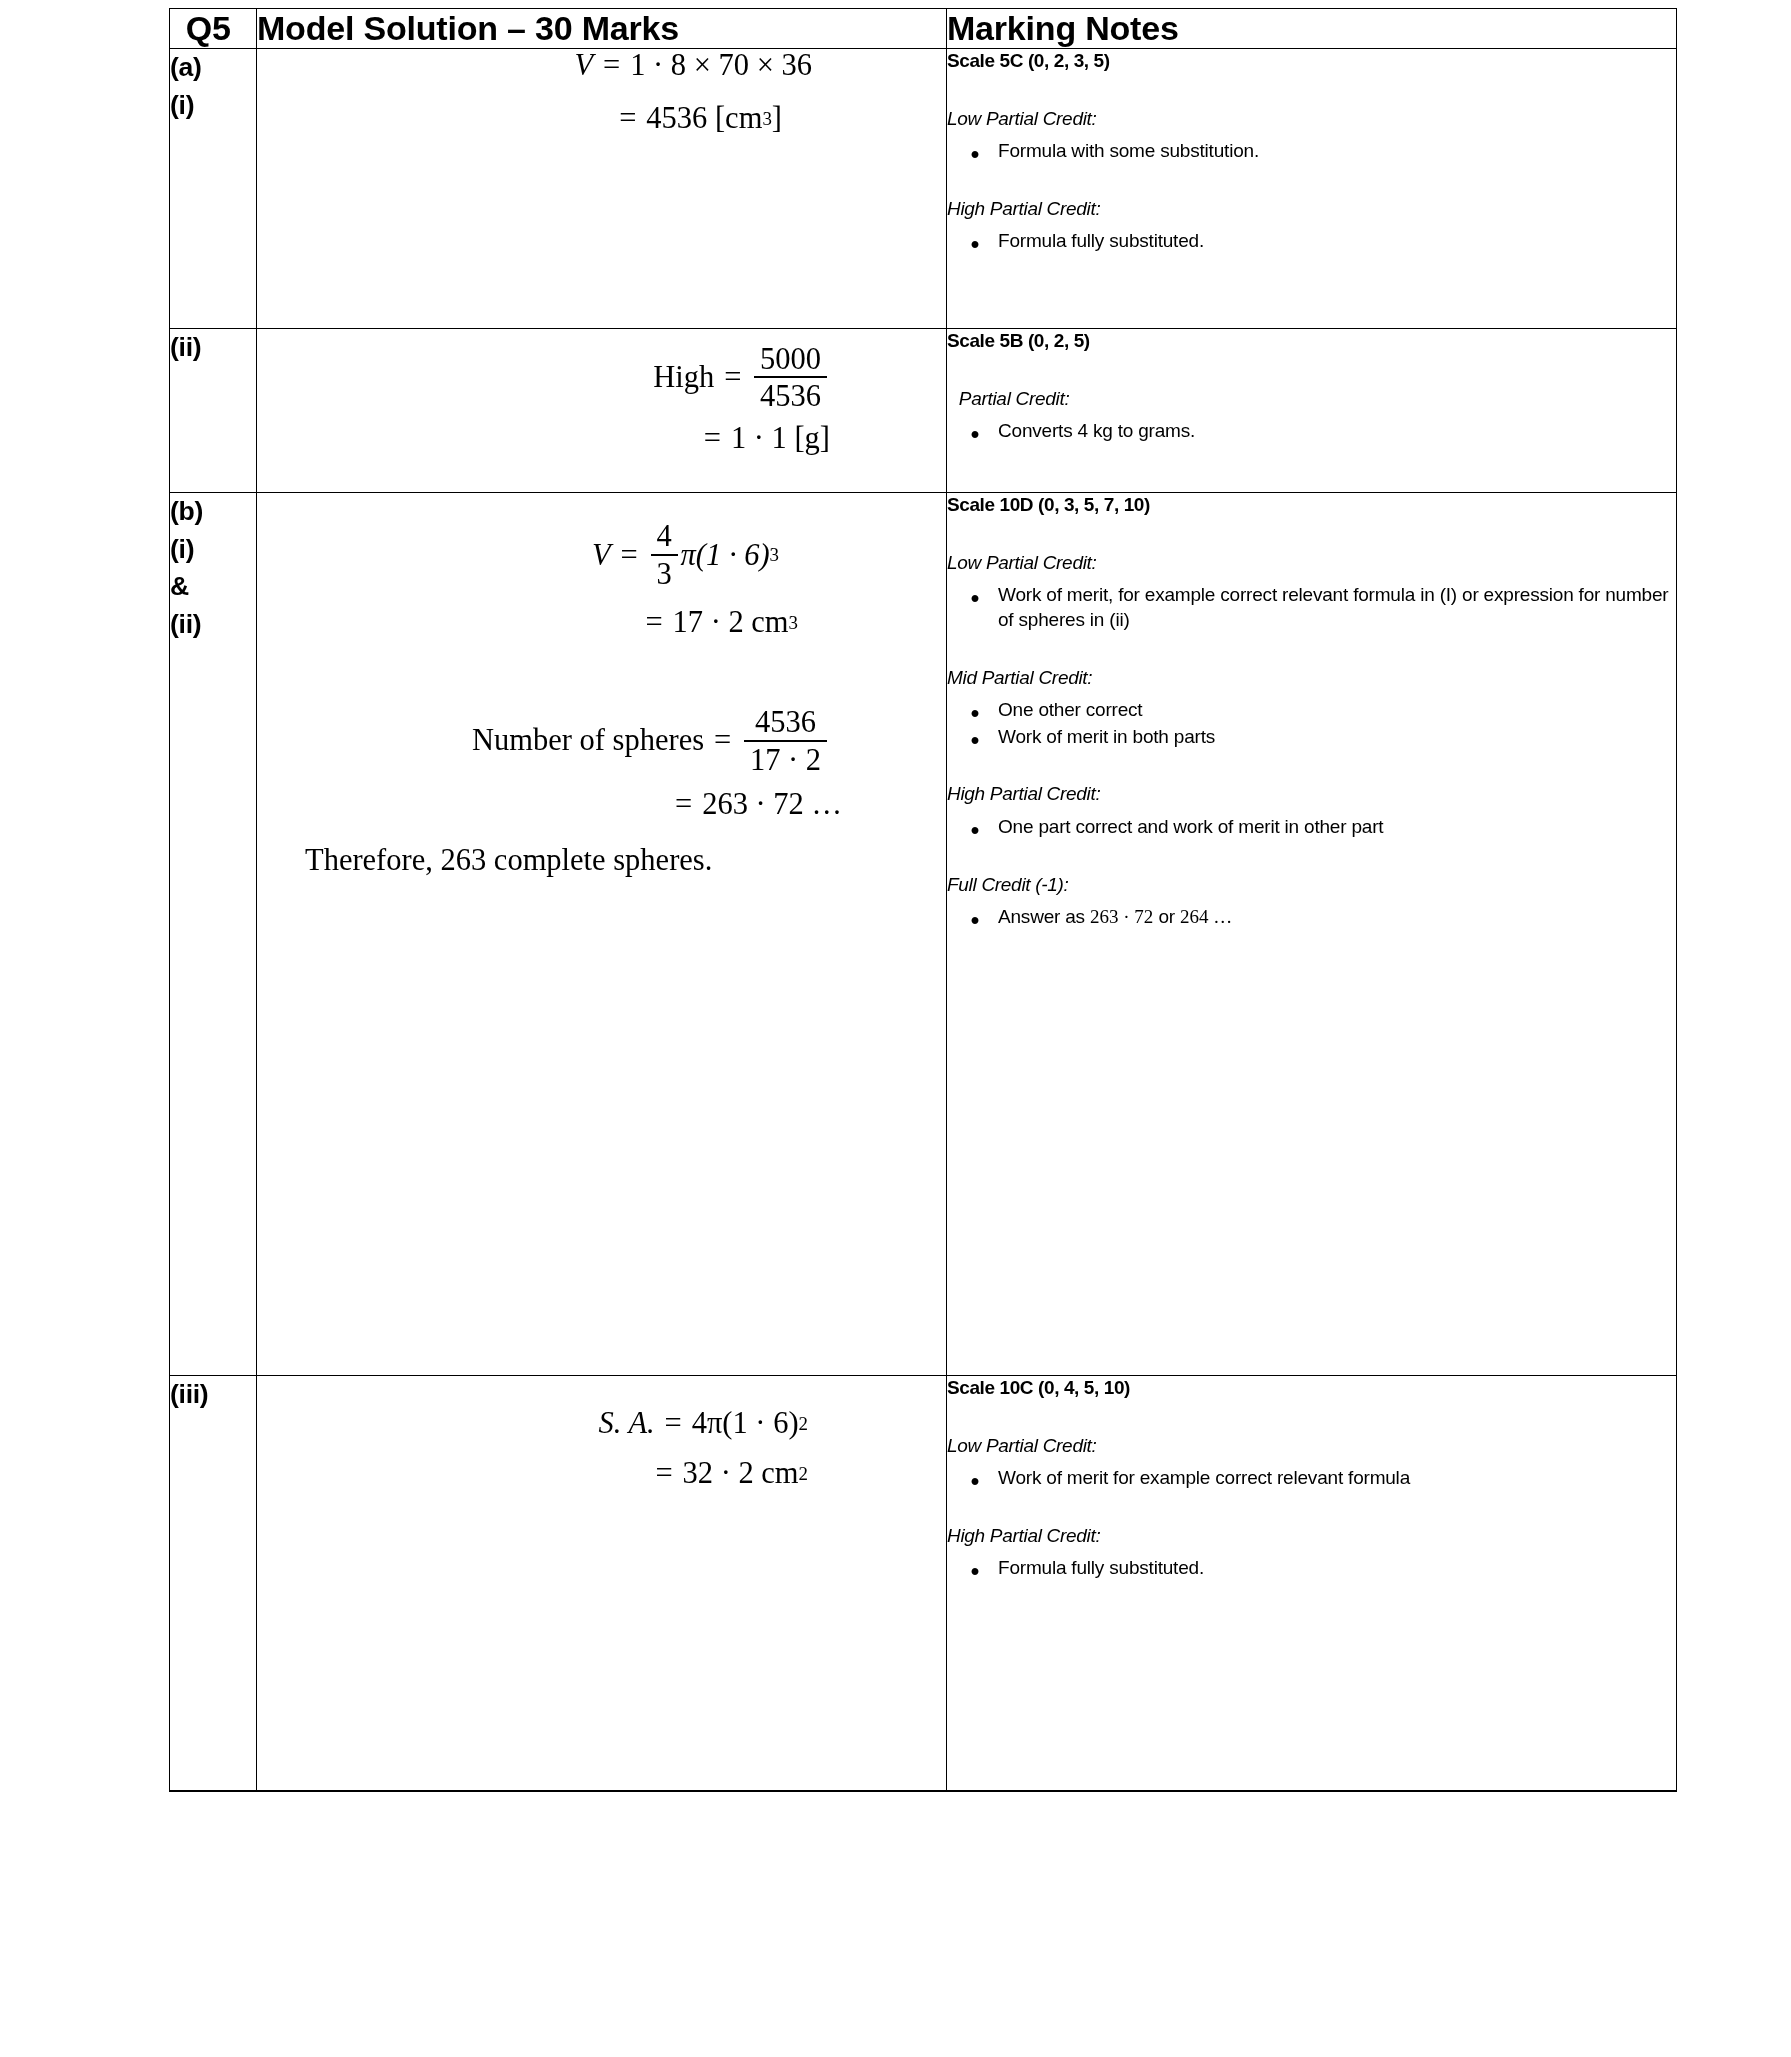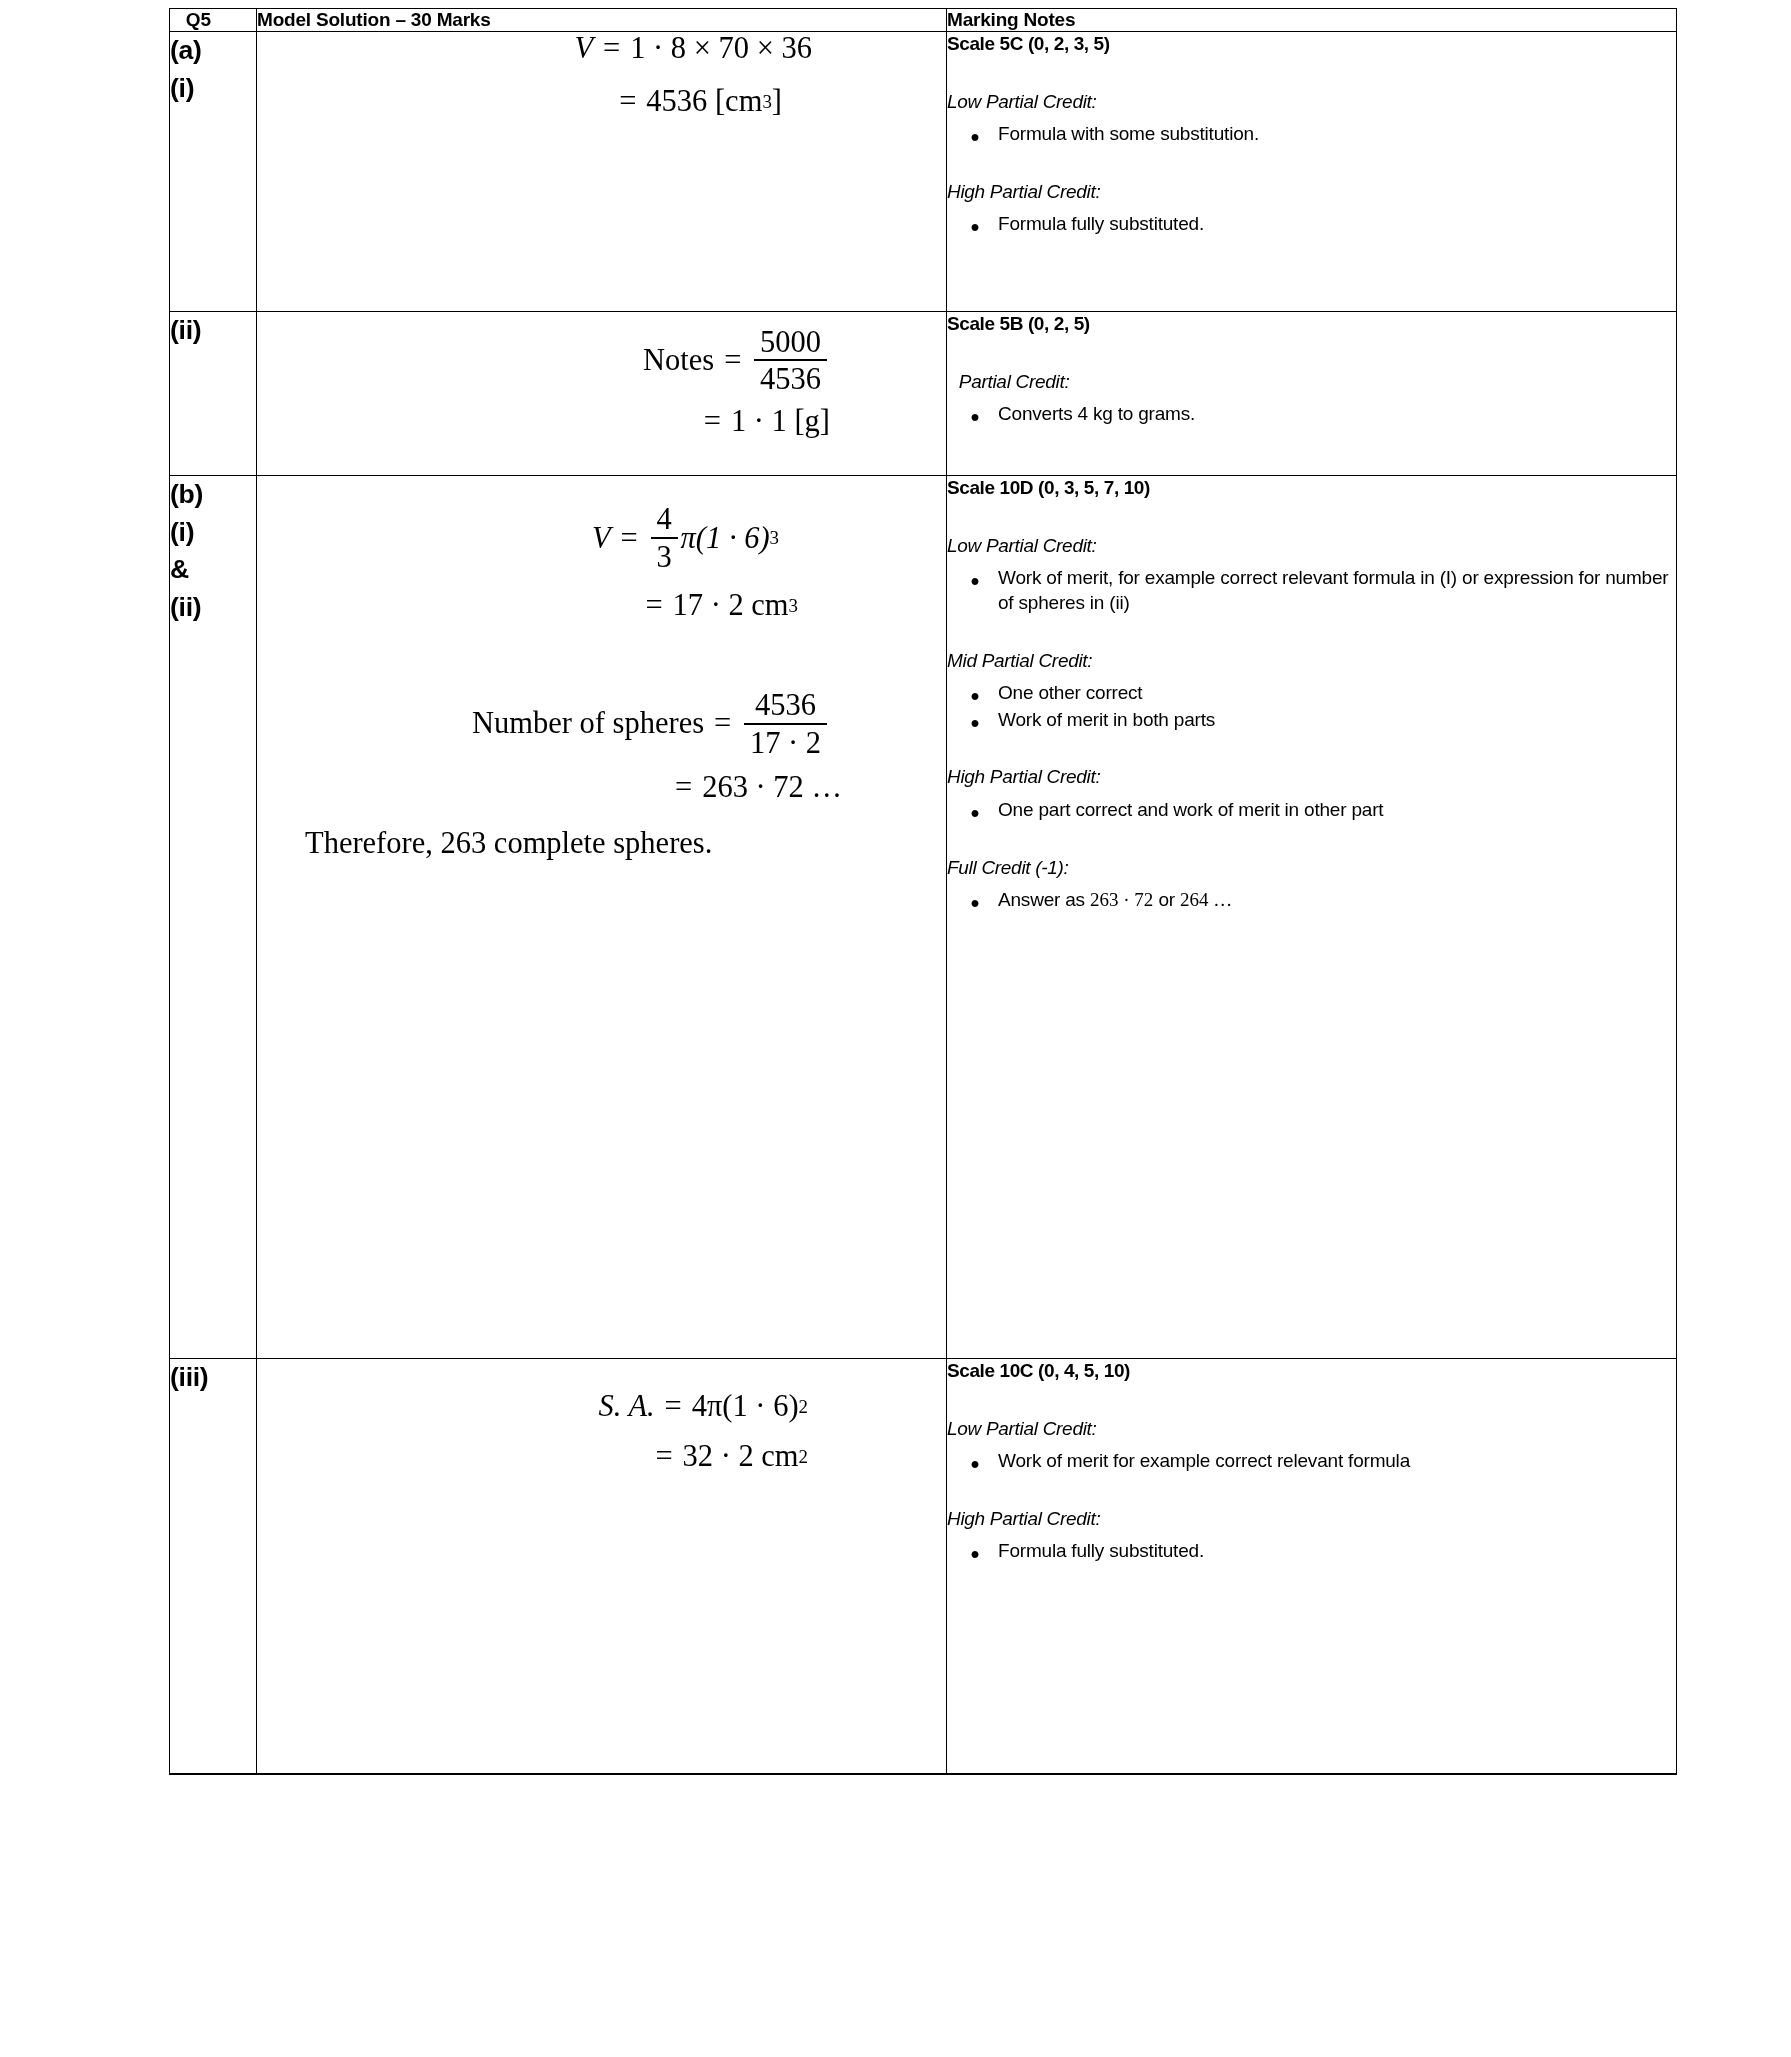--- a/index.html
+++ b/index.html
@@ -38,21 +38,21 @@
 
   
   col.c-label { width: 87px; }
   col.c-sol   { width: 690px; }
   col.c-notes { width: 730px; }
 
   
   thead th {
     background: #d9d9d9;
     font-weight: bold;
-    font-size: 19px;
+    font-size: 34px;
     letter-spacing: -0.2px;
     padding: 11.8px 13.8px 12.8px 13.8px;
     text-align: left;
     white-space: nowrap;
   }
   thead th.h-label { padding-left: 15.8px; }
 
   
   td.label {
     font-weight: bold;
@@ -211,21 +211,21 @@
         </td>
       </tr>
 
       <tr>
         <td class="label">
           <div>(ii)</div>
         </td>
         <td class="sol" style="height:163px">
           <div class="math-block">
             <div class="math-line" style="padding-right:116px; margin-top:13.8px">
-              <span>Notes</span>
+              <span>High</span>
               <span class="op">=</span>
               <span class="frac">
                 <span class="num">5000</span>
                 <span class="den">4536</span>
               </span>
             </div>
             <div class="math-line" style="padding-right:116px; margin-top:9.9px">
               <span class="op">=</span>
               <span>1 · 1 [g]</span>
             </div>

